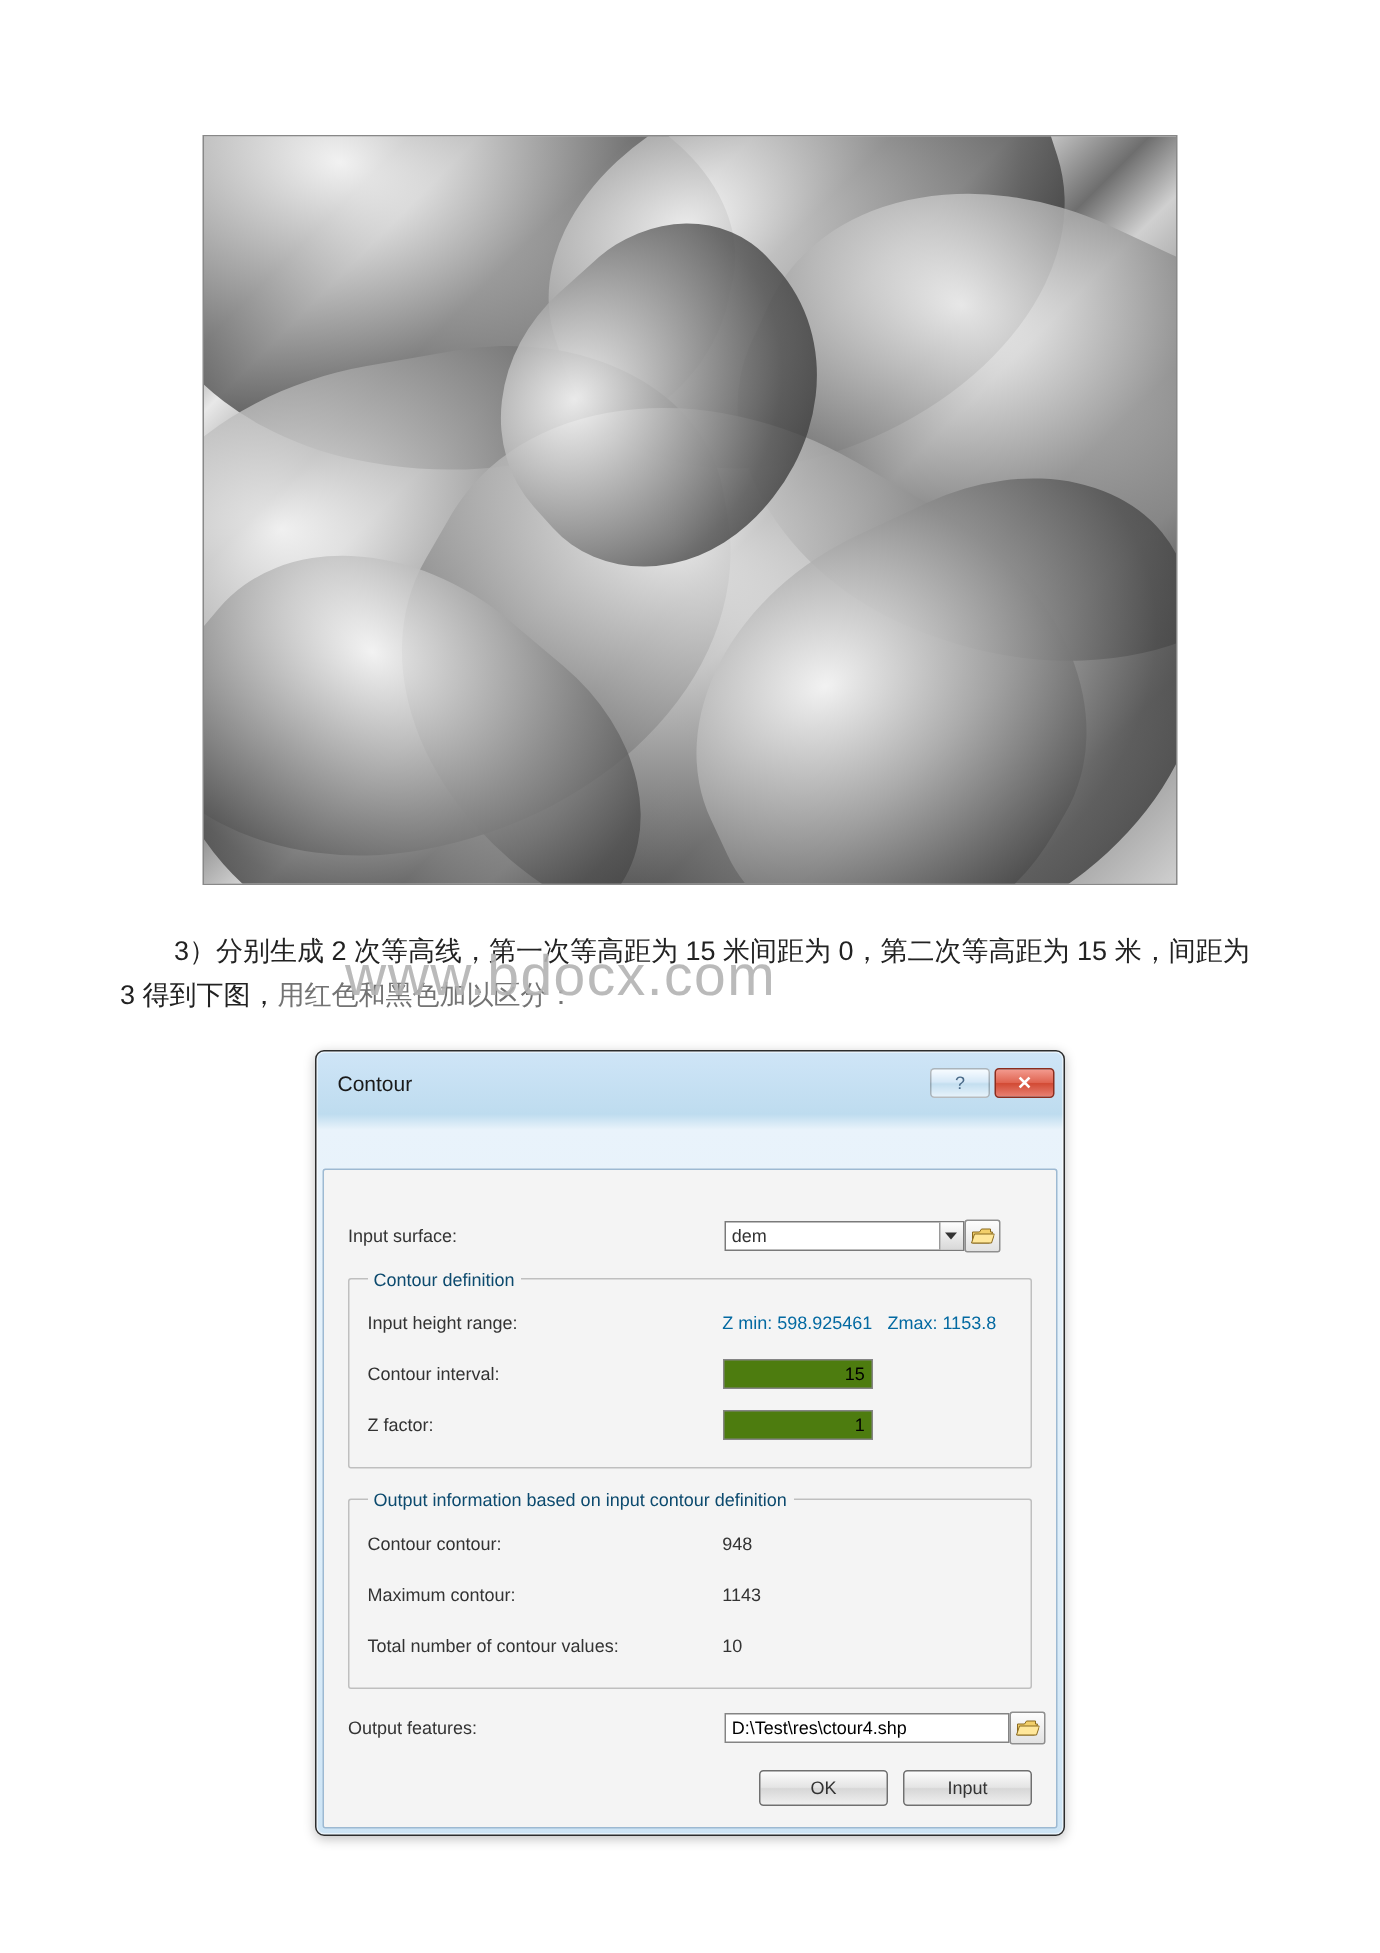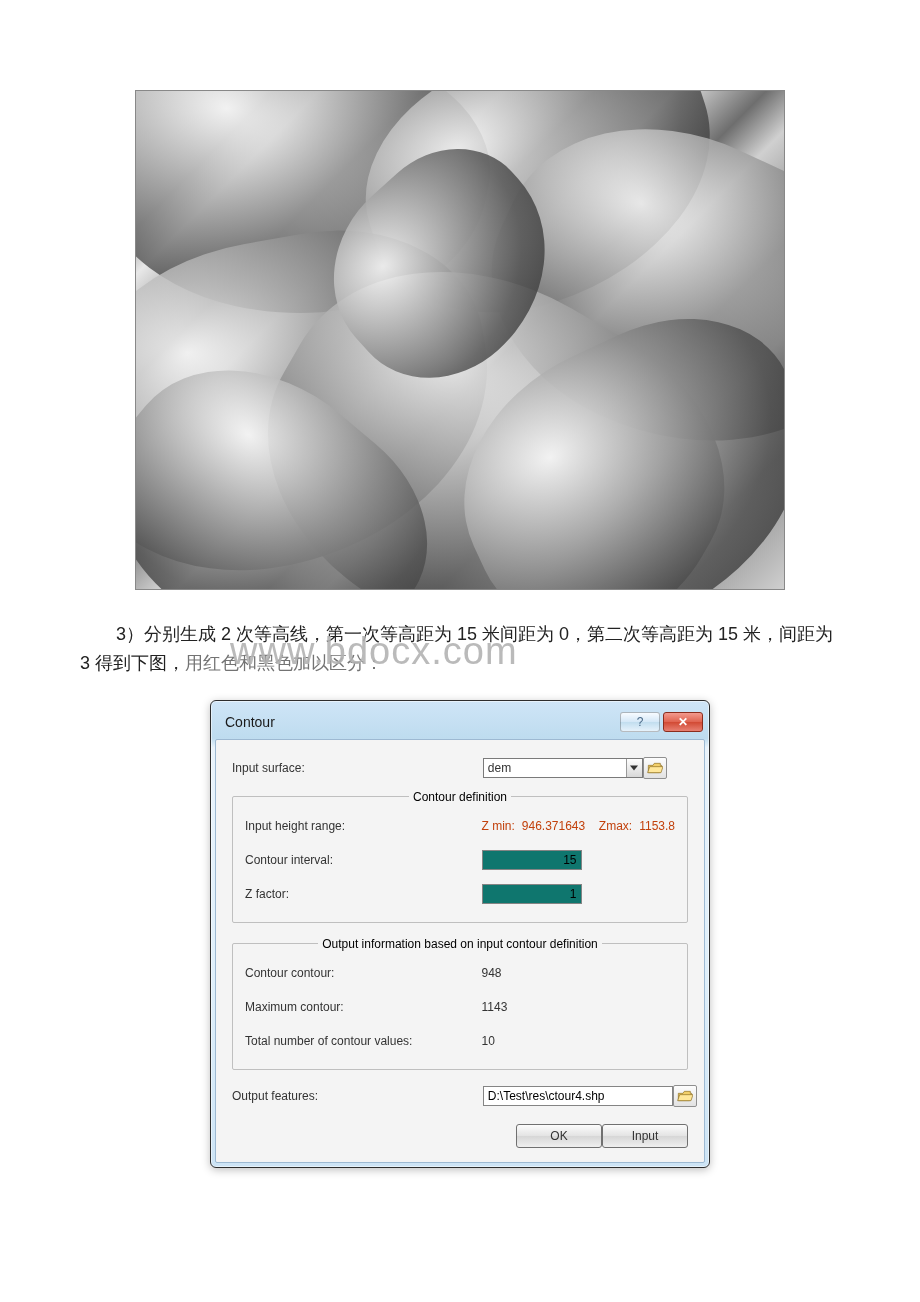--- a/index.html
+++ b/index.html
@@ -87,24 +87,25 @@
   .tb-btn.close {
     background: linear-gradient(#f39a8e,#e06552 48%,#d24b35 52%,#e88072);
     color: #fff;
     border-color: #8b2d1e;
     font-weight: bold;
   }
   .dialog-body {
     background: #f4f4f4;
     border: 1px solid #9db9d2;
     border-radius: 2px;
-    padding: 16px 16px 14px 16px;
+    padding: 32px 16px 14px 16px;
     font-family: Tahoma, "Segoe UI", sans-serif;
     font-size: 12px;
     color: #333;
+    margin-top: 40px;
   }
   .row {
     display: flex;
     align-items: center;
     margin-bottom: 10px;
     min-height: 24px;
   }
   .row .label {
     flex: 0 0 55%;
     color: #333;
@@ -147,56 +148,55 @@
   }
   .icon-btn svg { width: 16px; height: 14px; }
   fieldset.grp {
     border: 1px solid #bfbfbf;
     border-radius: 2px;
     margin: 0 0 14px 0;
     padding: 10px 12px 6px 12px;
   }
   fieldset.grp legend {
     font-size: 12px;
-    color: #000000;
+    color: #0c4a6e;
     padding: 0 4px;
-    text-align: center;
   }
   .num-input {
     width: 100px;
     height: 20px;
     border: 1px solid #848484;
-    background: #0f766e;
+    background: #4d7c0f;
     text-align: right;
     padding: 0 4px;
     font-family: Tahoma, sans-serif;
     font-size: 12px;
   }
   .static-val {
     font-size: 12px;
     color: #333;
   }
   .range-text {
     font-size: 12px;
-    color: #c2410c;
+    color: #0369a1;
     white-space: nowrap;
-    justify-content: space-between;
   }
   .path-input {
     width: 190px;
     height: 20px;
     border: 1px solid #848484;
     background: #fff;
     padding: 0 4px;
     font-family: Tahoma, sans-serif;
     font-size: 12px;
   }
   .button-row {
     display: flex;
     justify-content: flex-end;
+    gap: 10px;
     margin-top: 16px;
   }
   .std-btn {
     width: 86px;
     height: 24px;
     border: 1px solid #707070;
     border-radius: 3px;
     background: linear-gradient(#fcfcfc,#e4e4e4 48%,#d7d7d7 52%,#efefef);
     font-family: Tahoma, sans-serif;
     font-size: 12px;
@@ -259,21 +259,21 @@
             </div>
           </div>
         </div>
 
         <fieldset class="grp">
           <legend>Contour definition</legend>
 
           <div class="row">
             <div class="label">Input height range:</div>
             <div class="value-area range-text">
-              <span>Z min:</span>&nbsp;<span>946.371643</span>&nbsp;&nbsp;&nbsp;<span>Zmax:</span>&nbsp;<span>1153.8</span>
+              <span>Z min:</span>&nbsp;<span>598.925461</span>&nbsp;&nbsp;&nbsp;<span>Zmax:</span>&nbsp;<span>1153.8</span>
             </div>
           </div>
 
           <div class="row">
             <div class="label">Contour interval:</div>
             <div class="value-area">
               <input class="num-input" value="15" style="">
             </div>
           </div>
 

